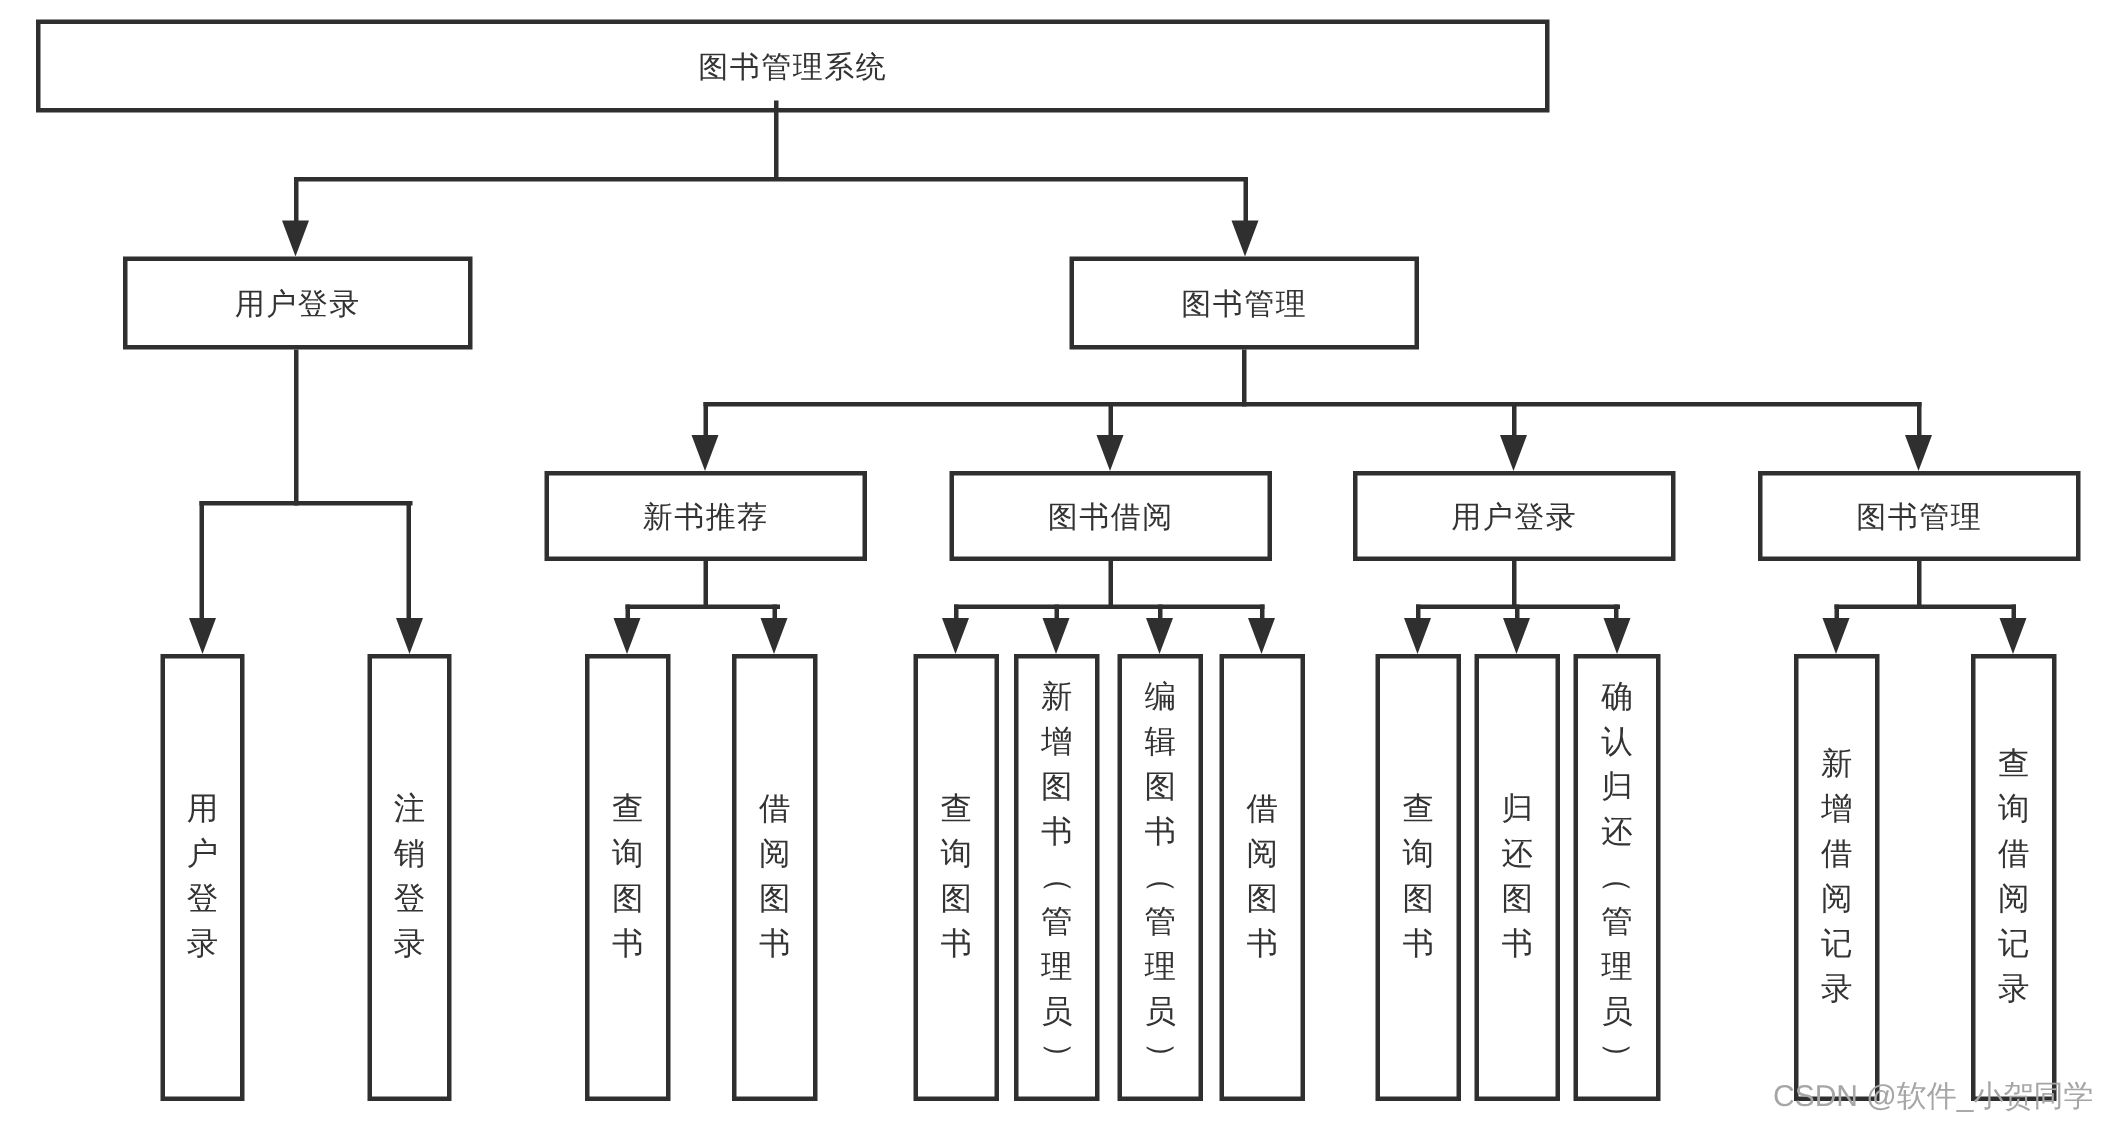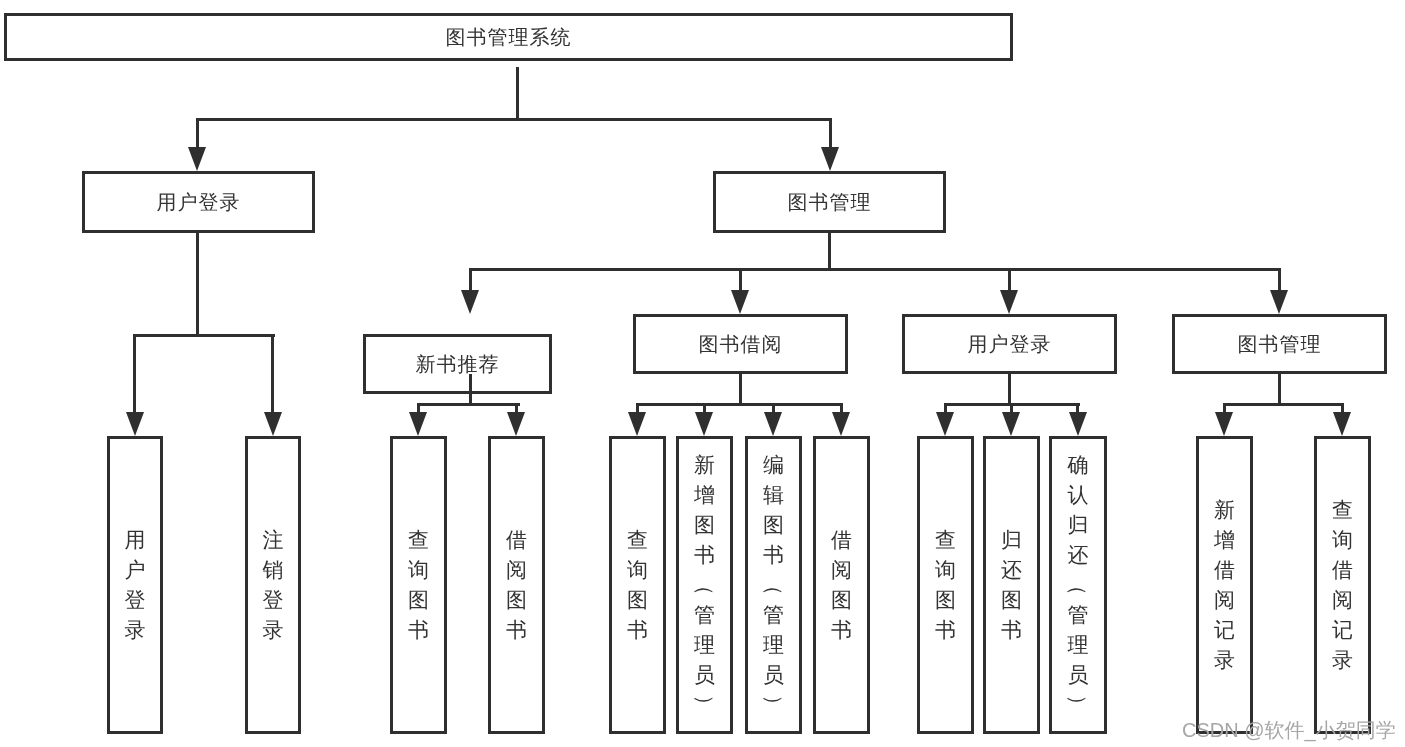--- a/index.html
+++ b/index.html
@@ -65,21 +65,21 @@
     font-size:20px;
     color:var(--watermark);
     white-space:nowrap;
   }
 </style>
 </head>
 <body>
 
 <div id="canvas">
 
-  <div class="box hbox" style="left:4px;top:13px;width:1009px;height:48px;text-align:center;">
+  <div class="box hbox" style="left:24px;top:13px;width:1009px;height:62px;text-align:center;">
     <span>图书管理系统</span>
   </div>
 
   <div class="cline" style="left:516px;top:67px;width:3px;height:53px;"></div>
   <div class="cline" style="left:196px;top:118px;width:636px;height:3px;"></div>
   <div class="cline" style="left:196px;top:118px;width:3px;height:30px;"></div>
   <div class="arrow" style="left:188px;top:147px;"></div>
   <div class="cline" style="left:829px;top:118px;width:3px;height:30px;"></div>
   <div class="arrow" style="left:821px;top:147px;"></div>
 
@@ -101,21 +101,21 @@
   <div class="cline" style="left:469px;top:268px;width:812px;height:3px;"></div>
   <div class="cline" style="left:469px;top:268px;width:3px;height:24px;"></div>
   <div class="arrow" style="left:461px;top:290px;"></div>
   <div class="cline" style="left:739px;top:268px;width:3px;height:24px;"></div>
   <div class="arrow" style="left:731px;top:290px;"></div>
   <div class="cline" style="left:1008px;top:268px;width:3px;height:24px;"></div>
   <div class="arrow" style="left:1000px;top:290px;"></div>
   <div class="cline" style="left:1278px;top:268px;width:3px;height:24px;"></div>
   <div class="arrow" style="left:1270px;top:290px;"></div>
 
-  <div class="box hbox" style="left:363px;top:314px;width:189px;height:60px;margin-top:20px;">
+  <div class="box hbox" style="left:363px;top:314px;width:215px;height:60px;">
     <span>新书推荐</span>
   </div>
   <div class="box hbox" style="left:633px;top:314px;width:215px;height:60px;">
     <span>图书借阅</span>
   </div>
   <div class="box hbox" style="left:902px;top:314px;width:215px;height:60px;">
     <span>用户登录</span>
   </div>
   <div class="box hbox" style="left:1172px;top:314px;width:215px;height:60px;">
     <span>图书管理</span>

